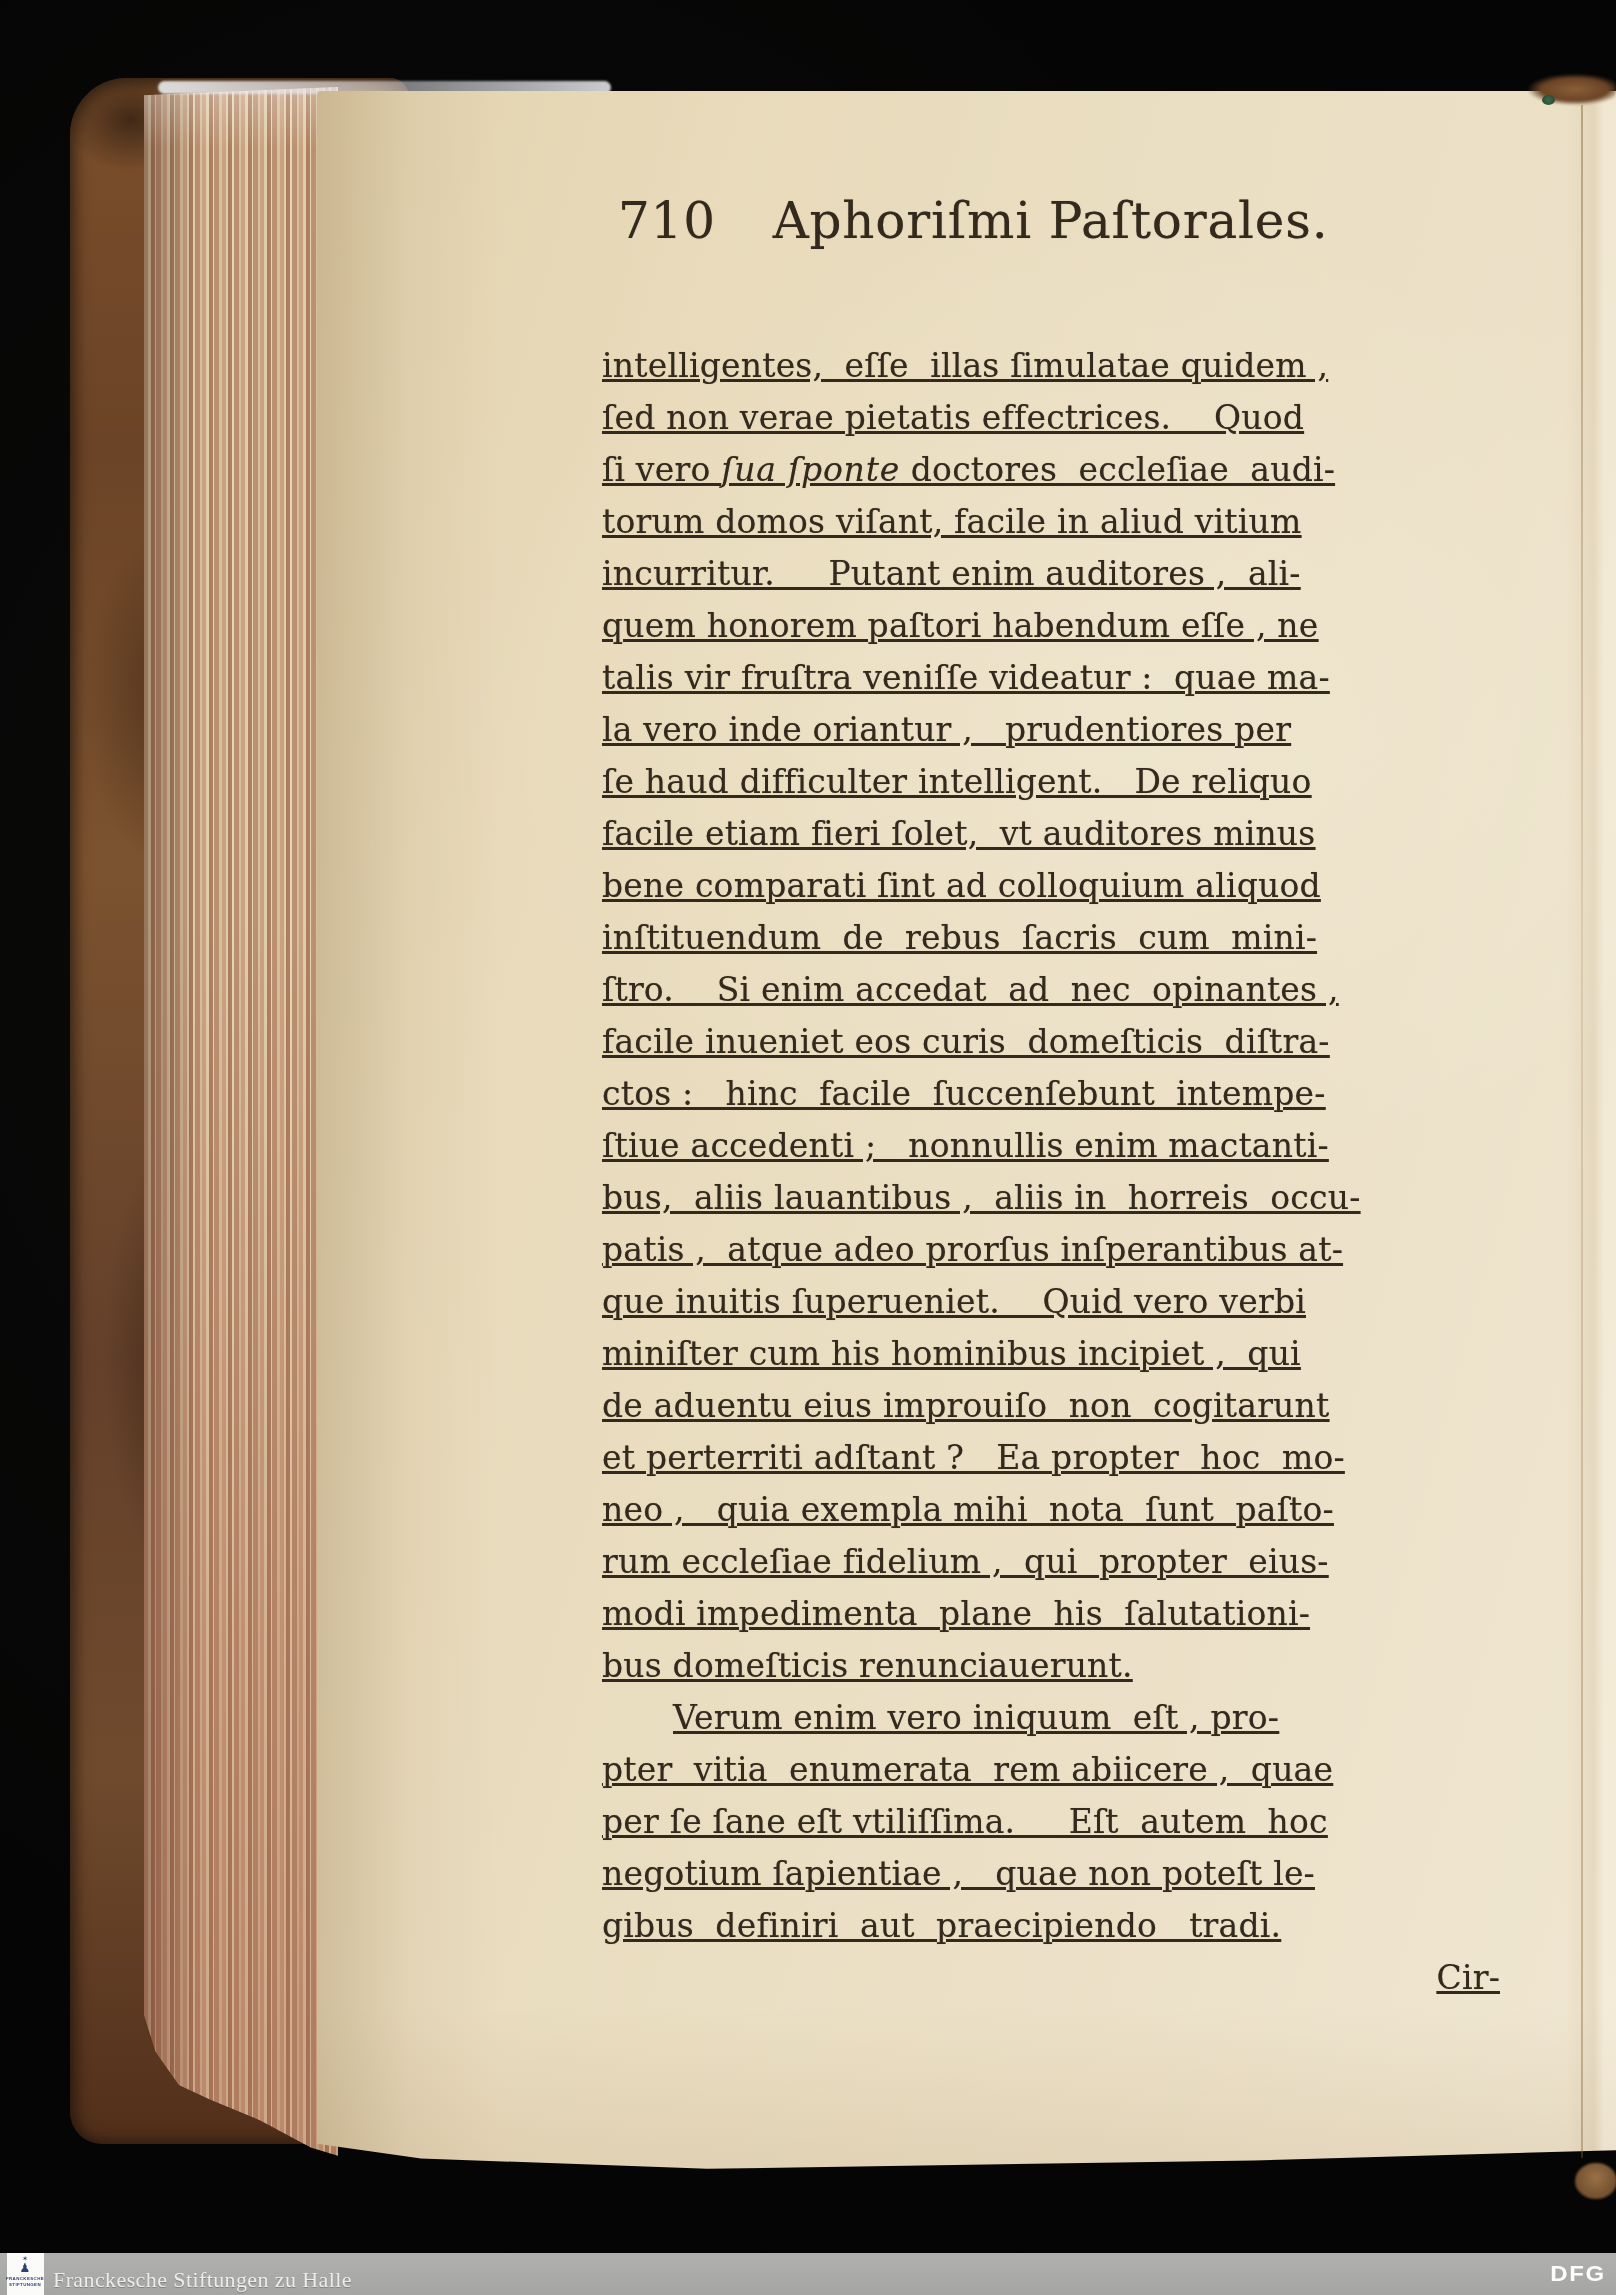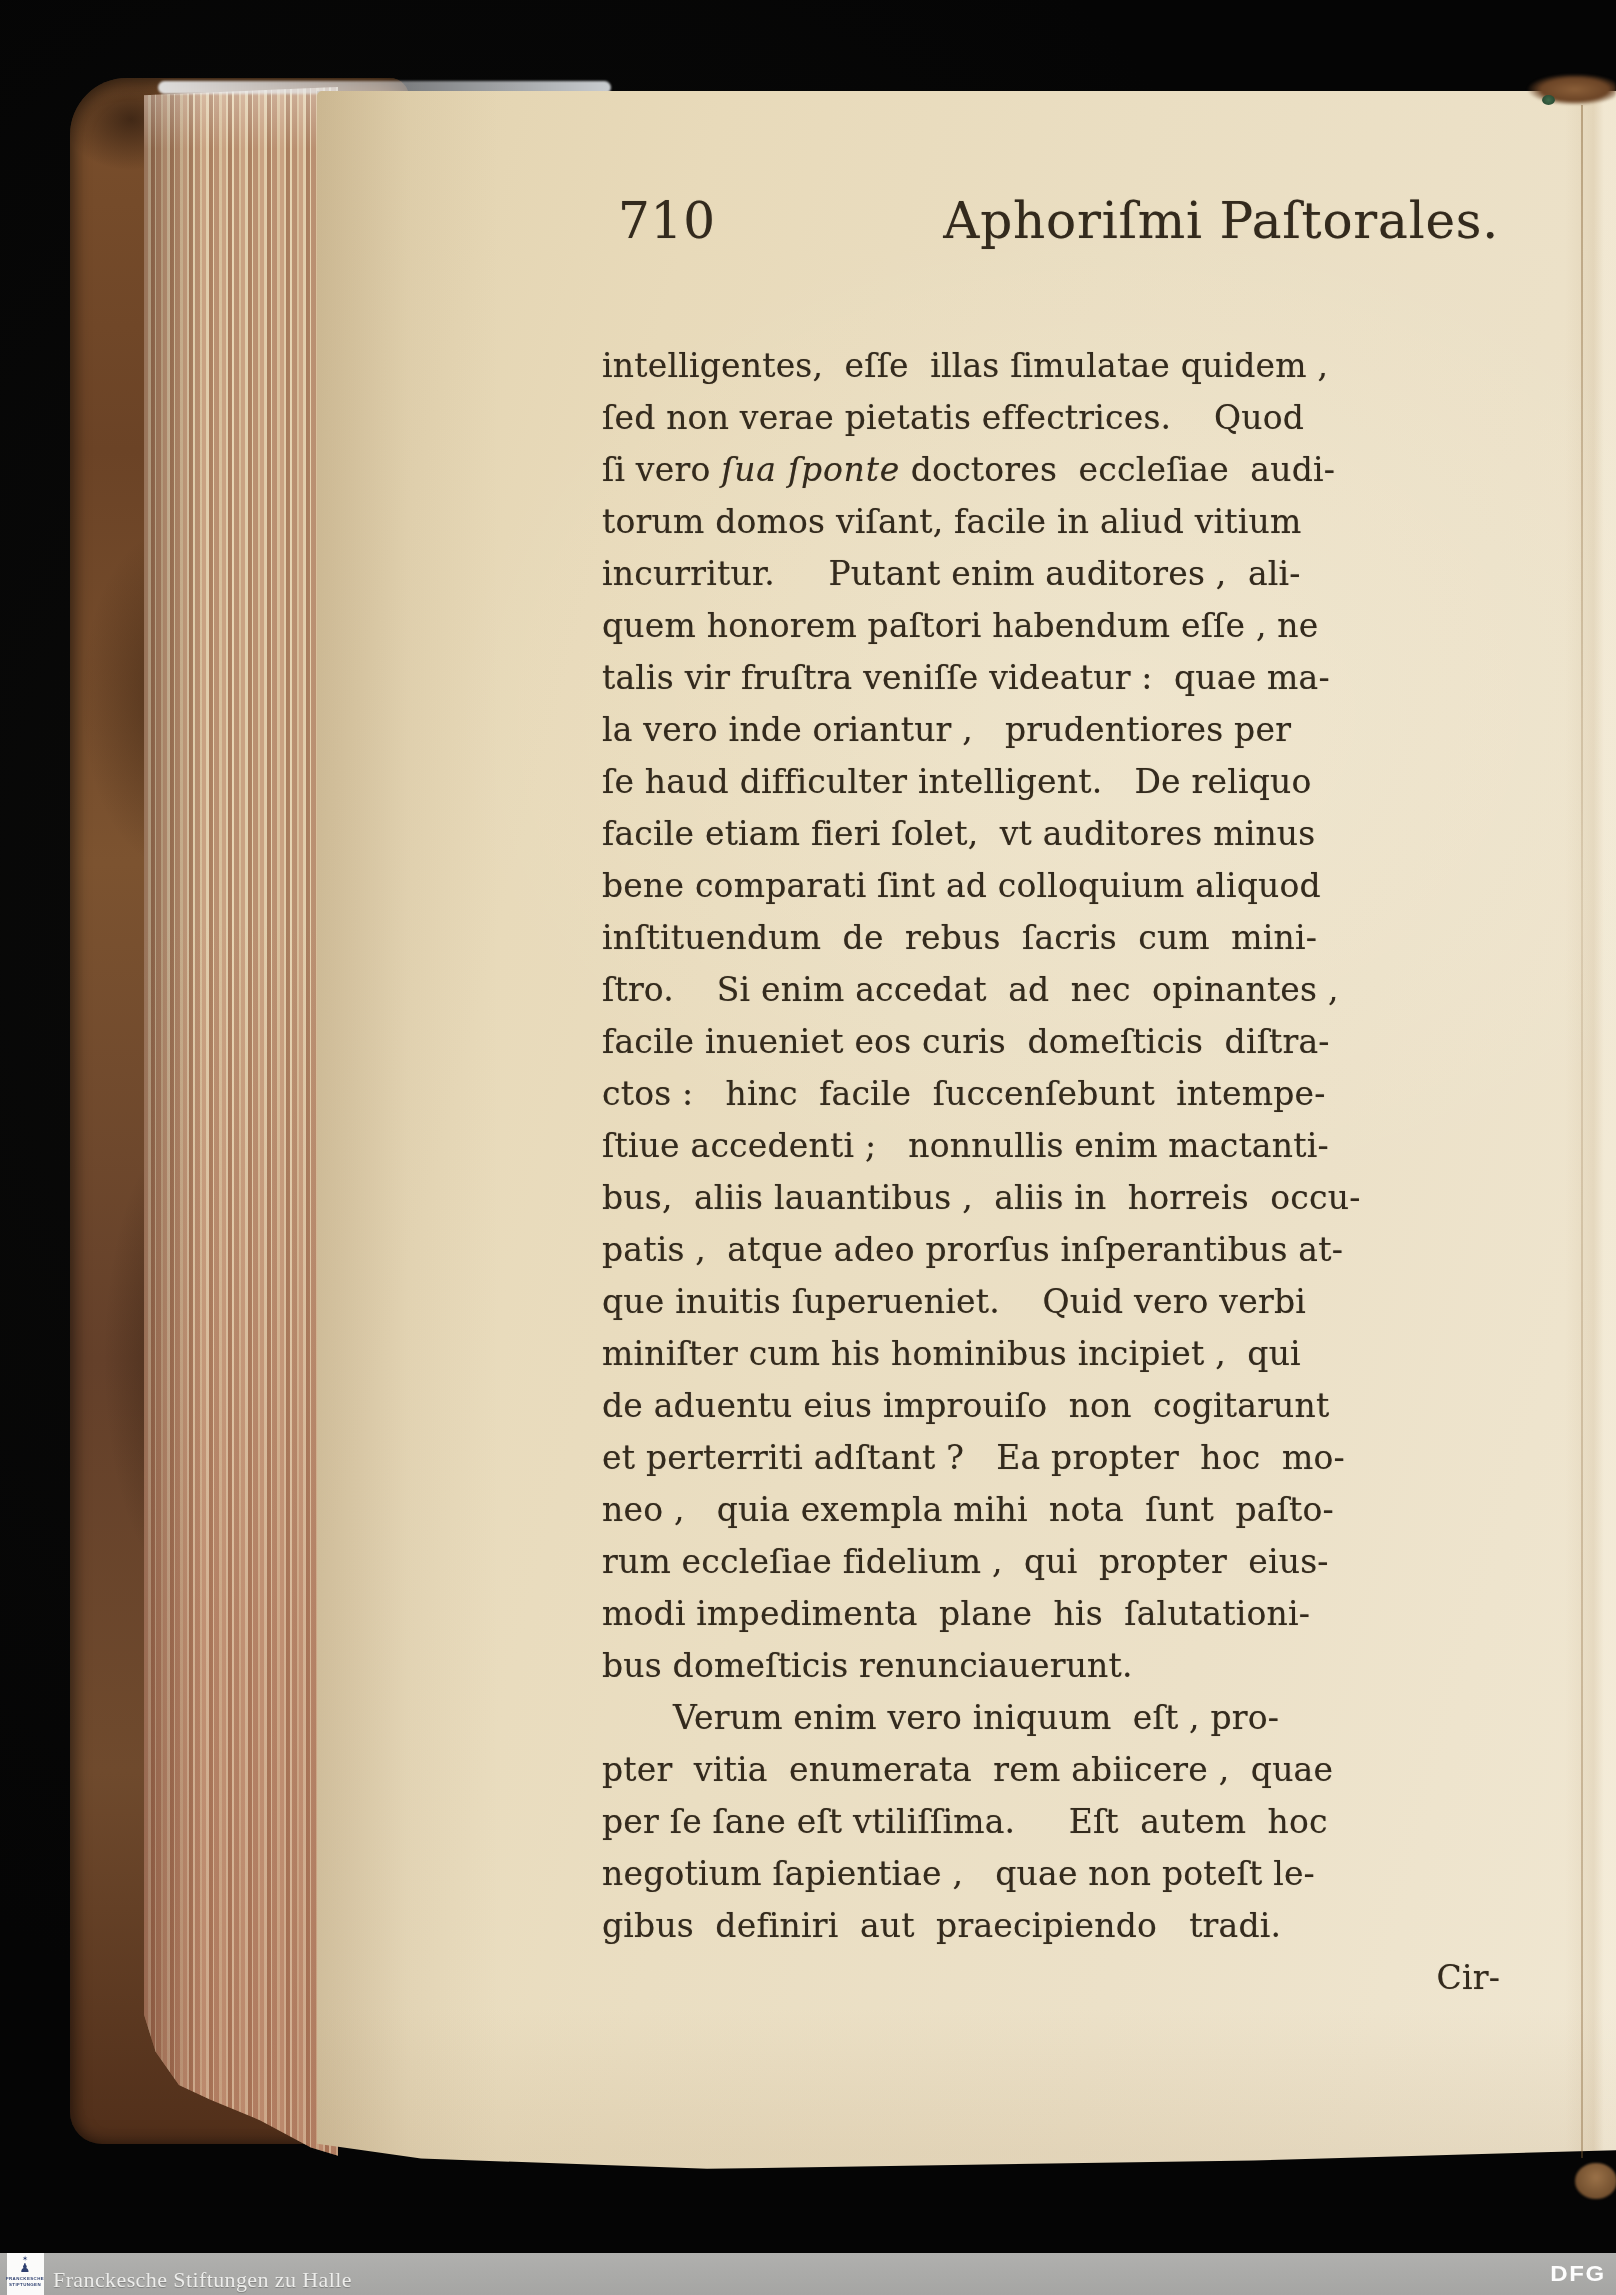--- a/index.html
+++ b/index.html
@@ -70,27 +70,27 @@
     background:radial-gradient(circle,#3f6a4a,#2c4e36 70%, rgba(0,0,0,0));
     border-radius:50%;filter:blur(0.4px);
   }
   .bottom-blob{
     position:absolute;left:1575px;top:2163px;width:42px;height:36px;
     background:radial-gradient(circle at 50% 40%, #9a7148, #6e4c2c 75%, rgba(0,0,0,0));
     border-radius:50%;filter:blur(0.8px);
   }
 
   
-  .ink{color:#332a1d;text-shadow:0 0 0.8px rgba(51,42,29,.45);}
+  .ink{color:#332a1d;text-shadow:0 0 0.8px rgba(51,42,29,.45);text-decoration:underline;}
   .header-row{
     position:absolute;left:602px;top:192px;width:921px;height:65px;
     font-size:50px;letter-spacing:0.8px;
   }
   .page-number{position:absolute;left:16px;top:0;}
-  .running-title{position:absolute;left:0;right:24px;top:0;text-align:right;}
+  .running-title{position:absolute;left:0;right:24px;top:0;text-align:center;}
   .text-block{
     position:absolute;left:602px;top:340px;width:930px;
     font-size:33px;line-height:52px;letter-spacing:0.2px;
     white-space:pre;
   }
   .line{height:52px;}
   .line.indent{padding-left:71px;}
   .line.right{text-align:right;padding-right:32px;}
   .line i{font-style:italic;letter-spacing:0.8px;}
 

